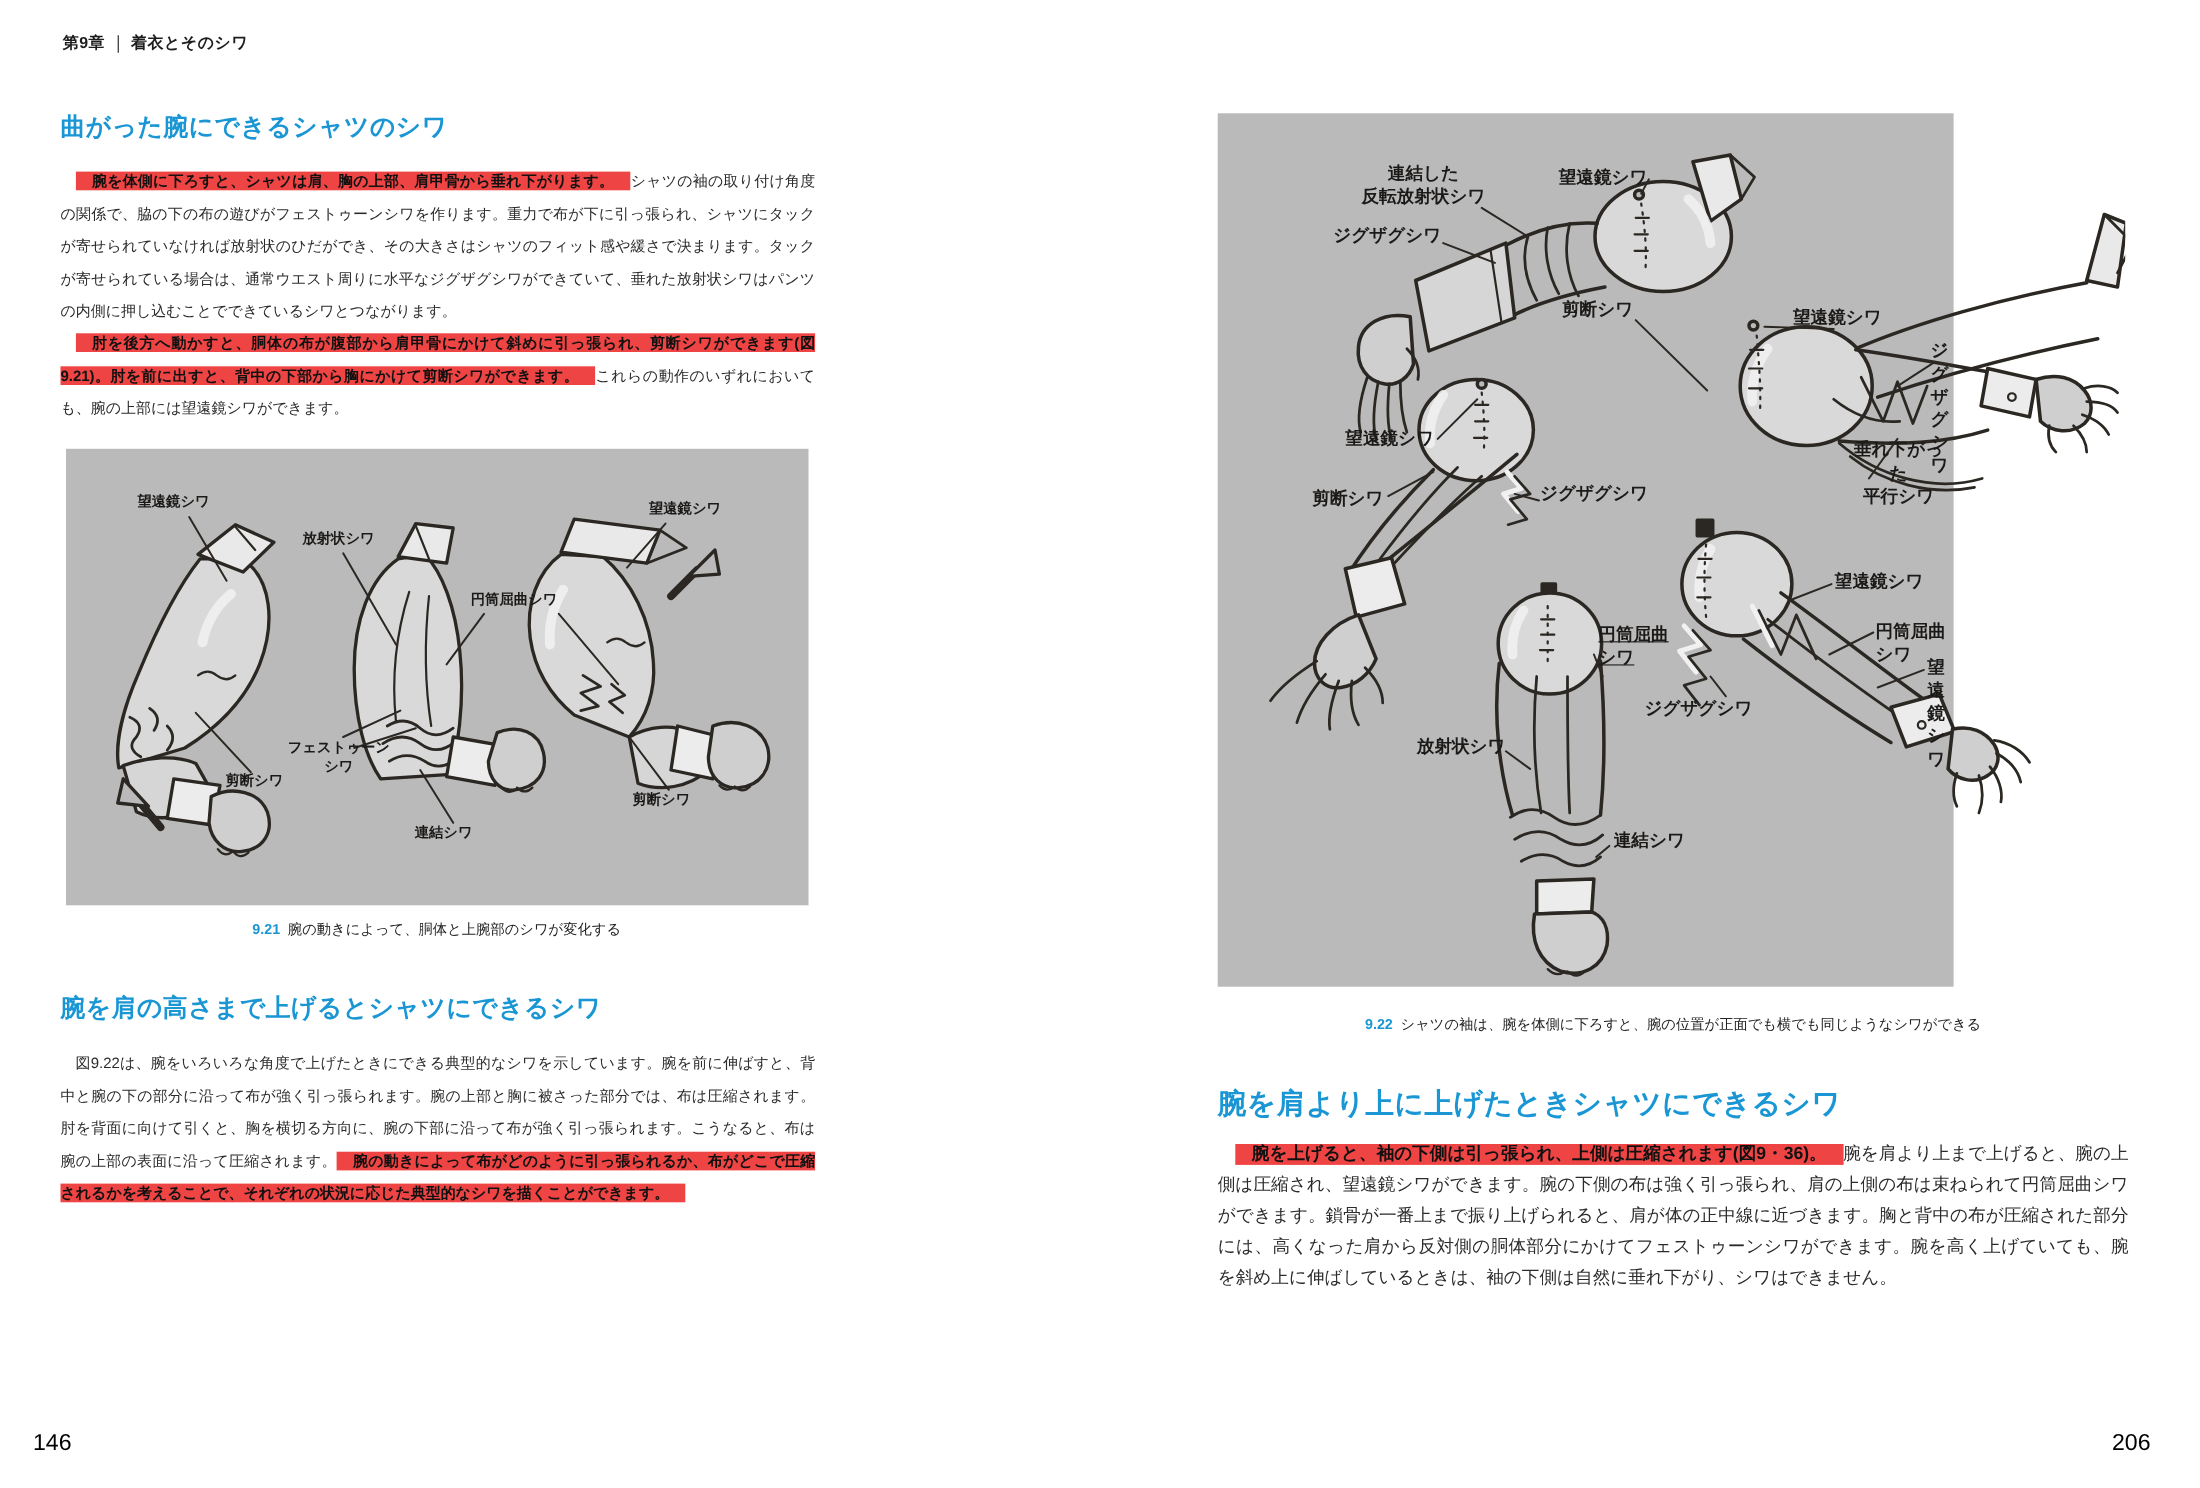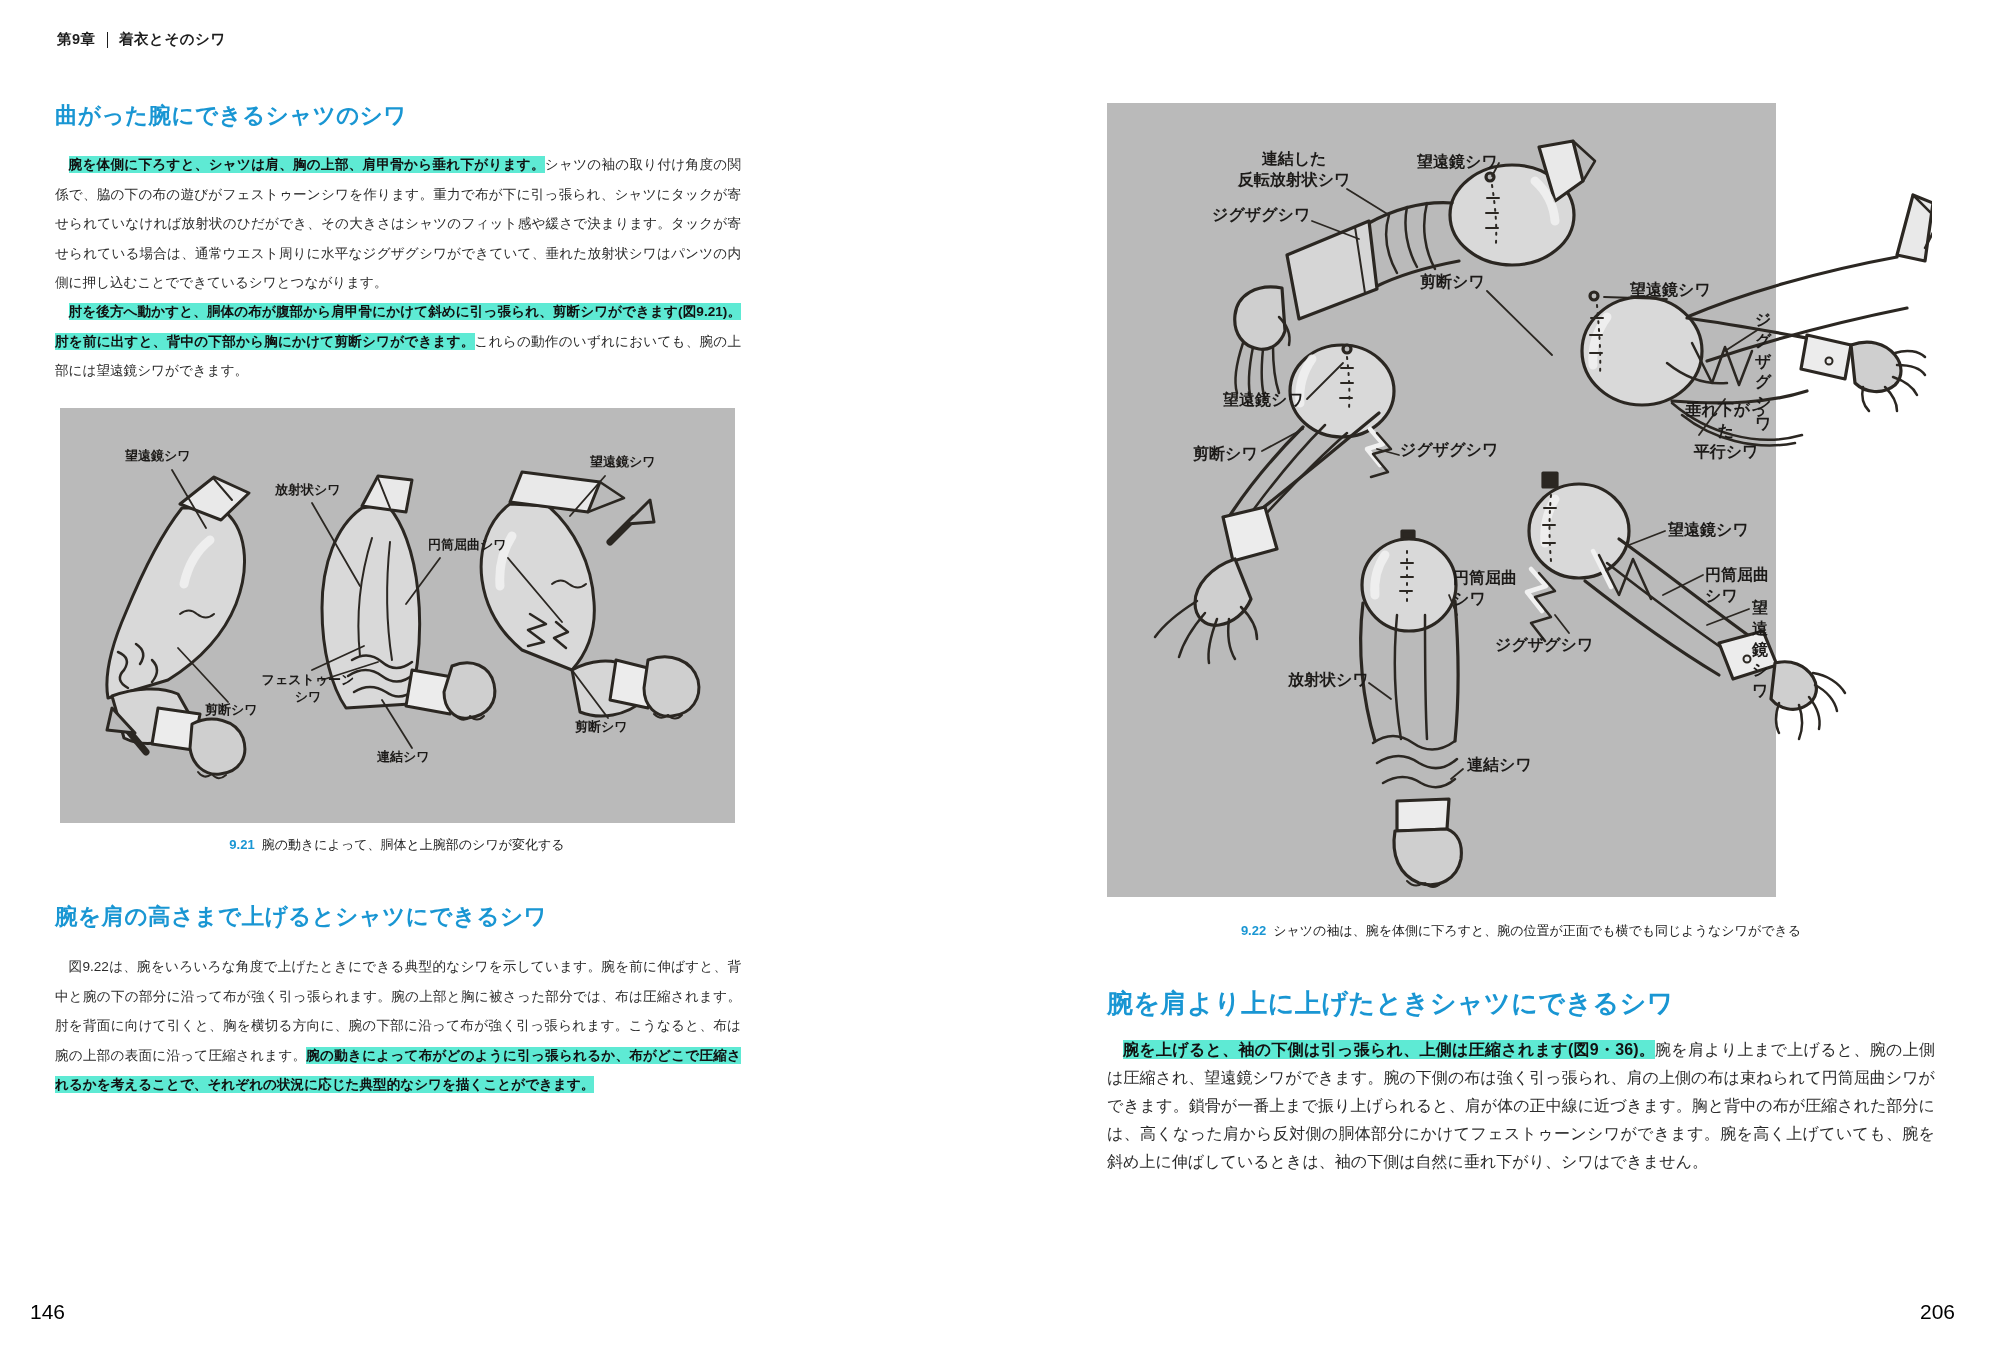--- a/index.html
+++ b/index.html
@@ -12,21 +12,21 @@
   .hdr-sep{display:inline-block;width:1.5px;height:16px;background:#1d1d1d;margin:0 11px;}
 
   
   .sec-heading{position:absolute;margin:0;color:#1996d3;font-weight:bold;font-size:22.5px;letter-spacing:.5px;}
   .sec-heading.small{font-size:26px;}
 
   
   .body-para{position:absolute;margin:0;font-size:13.6px;line-height:29.5px;color:#2b2b2b;
     text-indent:1em;text-align:justify;}
   .body-para.rpage{font-size:16px;line-height:28px;}
-  .em{font-weight:bold;color:#111;background:#5eead4;padding:1px 0;}
+  .em{font-weight:bold;color:#111;background:#ef4444;padding:1px 15px;}
 
   
   .fig{position:absolute;margin:0;background:#bababa;}
   .fig svg{position:absolute;left:0;top:0;}
   .fig-label{position:absolute;font-weight:bold;color:#1c1a18;white-space:pre-line;line-height:1.3;}
   .fig921 .fig-label{font-size:13px;}
   .fig922 .fig-label{font-size:16px;}
   .fig-label.center{text-align:center;}
 
   
@@ -282,21 +282,21 @@
       <div class="fig-label" style="left:310px;top:49px;">望遠鏡シワ</div>
       <div class="fig-label" style="left:105px;top:102px;">ジグザグシワ</div>
       <div class="fig-label" style="left:313px;top:169px;">剪断シワ</div>
       <div class="fig-label" style="left:523px;top:177px;">望遠鏡シワ</div>
       <div class="fig-label" style="left:648px;top:207px;">ジグザグシワ</div>
       <div class="fig-label center" style="left:571px;top:297px;width:96px;">垂れ下がった
 平行シワ</div>
       <div class="fig-label" style="left:116px;top:287px;">望遠鏡シワ</div>
       <div class="fig-label" style="left:86px;top:341px;">剪断シワ</div>
       <div class="fig-label" style="left:293px;top:337px;">ジグザグシワ</div>
-      <div class="fig-label" style="left:346px;top:465px;">円筒屈曲
+      <div class="fig-label" style="left:346px;top:465px;text-decoration:underline;">円筒屈曲
 シワ</div>
       <div class="fig-label" style="left:561px;top:417px;">望遠鏡シワ</div>
       <div class="fig-label" style="left:598px;top:462px;">円筒屈曲シワ</div>
       <div class="fig-label" style="left:645px;top:495px;">望遠鏡シワ</div>
       <div class="fig-label" style="left:388px;top:532px;">ジグザグシワ</div>
       <div class="fig-label" style="left:181px;top:567px;">放射状シワ</div>
       <div class="fig-label" style="left:360px;top:652px;">連結シワ</div>
     </figure>
 
     <p class="caption" style="left:1107px;top:922px;width:828px;"><span class="cap-num">9.22</span><span>シャツの袖は、腕を体側に下ろすと、腕の位置が正面でも横でも同じようなシワができる</span></p>

